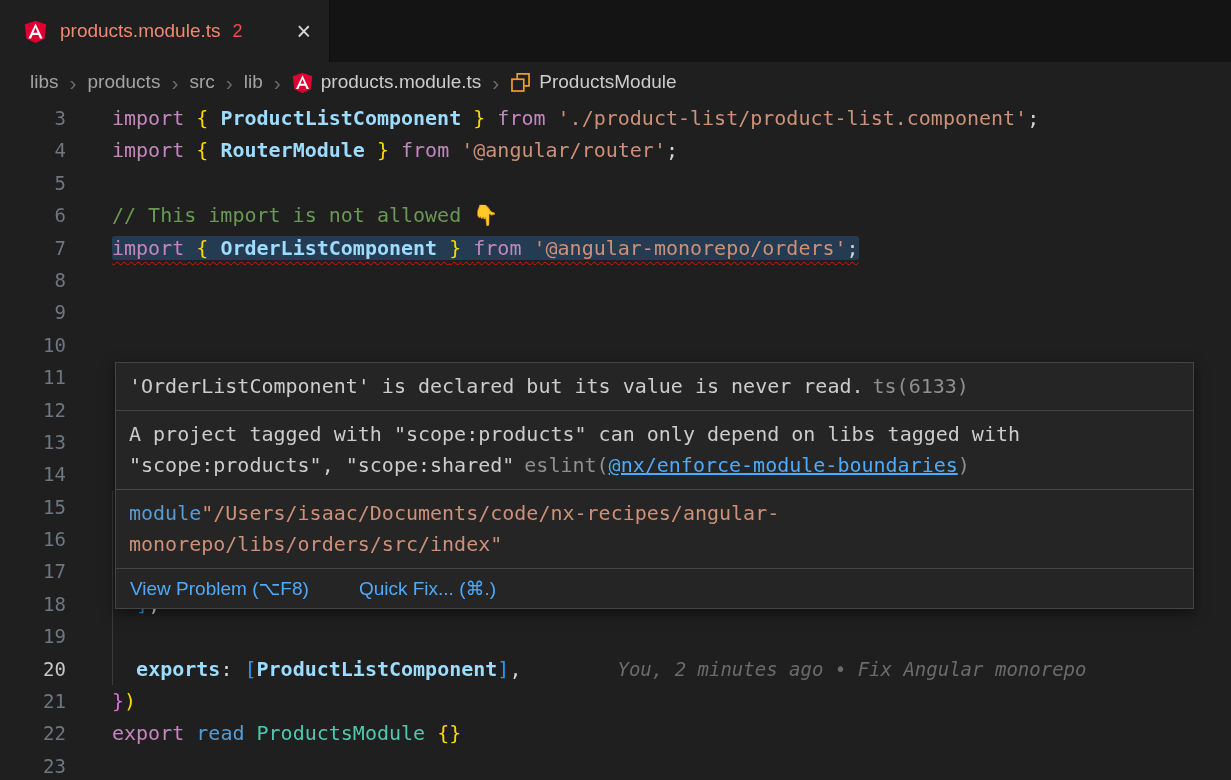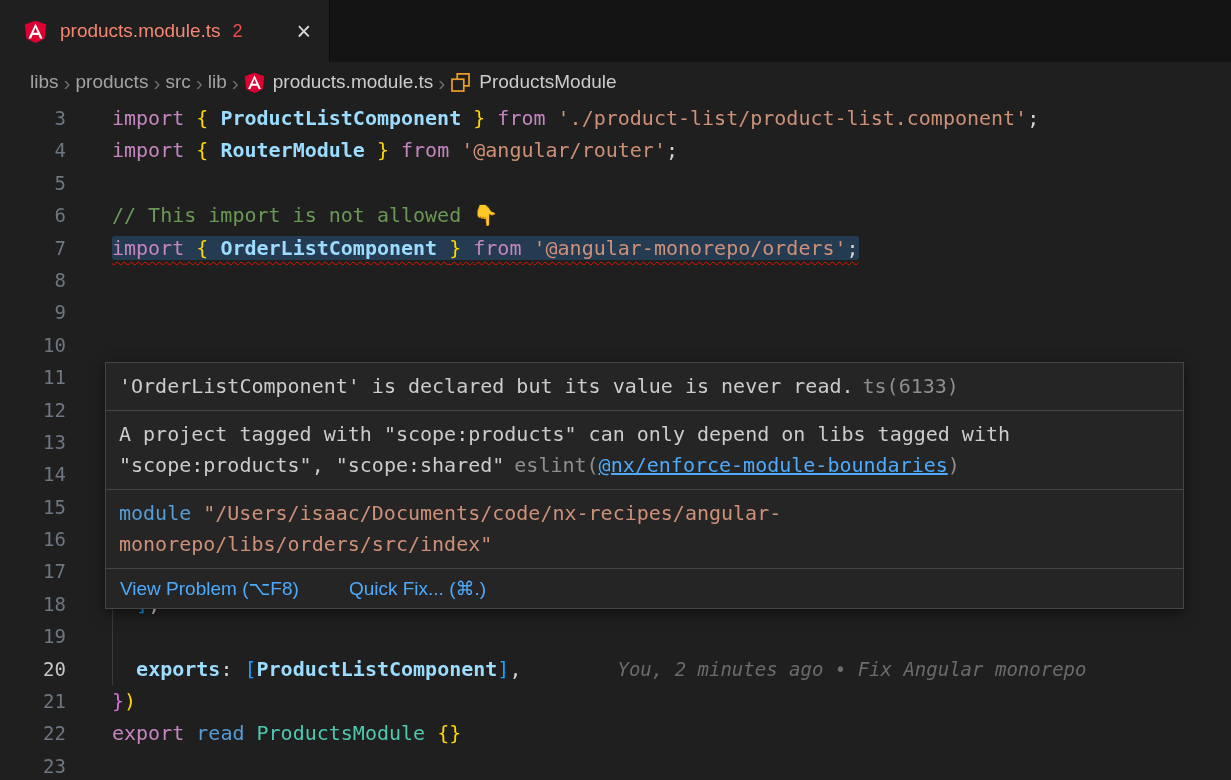--- a/index.html
+++ b/index.html
@@ -11,21 +11,21 @@
   .tabbar { display:flex; height:62px; background:#141414; }
   .tab { display:flex; align-items:center; width:330px; background:#1f1f1f;
          padding:0 18px 0 24px; border-right:1px solid #0d0d0d; cursor:pointer; }
   .tab-icon { width:23px; height:23px; margin-right:13px; display:flex; flex:none; }
   .tab-label { font-size:19px; color:#f48771; }
   .tab-badge { font-size:18px; color:#f14c4c; margin-left:12px; }
   .tab-close { margin-left:auto; color:#d6d6d6; font-size:25px; line-height:1; }
 
   
   .breadcrumb { display:flex; align-items:center; height:40px; padding-left:30px;
-                background:#1f1f1f; font-size:19px; color:#a3a3a3; gap:5px; }
+                background:#1f1f1f; font-size:19px; color:#a3a3a3; gap:11px; }
   .bc-sep { color:#6d6d6d; font-size:21px; line-height:1; }
   .bc-item { display:flex; align-items:center; gap:8px; cursor:pointer; }
   .bc-item.emph { color:#cccccc; }
   .bc-icon { display:flex; width:21px; height:21px; flex:none; }
 
   
   .editor { position:relative; }
   .line { display:flex; height:32.4px; line-height:32.4px;
           font-family:"DejaVu Sans Mono","Liberation Mono",monospace; }
   .gutter-num { flex:0 0 90px; text-align:right; padding-right:24px;
@@ -50,30 +50,30 @@
   .tok-cm  { color:#6A9955; }
   .tok-pn  { color:#D4D4D4; }
   .tok-b1  { color:#FFD700; }
   .tok-b2  { color:#DA70D6; }
   .tok-b3  { color:#179FFF; }
   .tok-cls { color:#4EC9B0; }
   .tok-ws  { }
   .tok-em  { }
 
   
-  .hover { position:absolute; left:105px; top:260px; width:1079px;
+  .hover { position:absolute; left:115px; top:260px; width:1079px;
            background:#252526; border:1px solid #454545; z-index:5;
            box-shadow:0 4px 12px rgba(0,0,0,.5); }
   .hover-section { padding:8px 13px; font-family:"DejaVu Sans Mono","Liberation Mono",monospace;
                    font-size:20px; line-height:31px; color:#cccccc;
                    border-bottom:1px solid #454545; }
   .dim { color:#8f8f8f; }
   .ts-source { margin-left:9px; }
   .hover-link { color:#4daafc; text-decoration:underline; cursor:pointer; }
-  .mod-kw { color:#569CD6; margin-right:12px; }
+  .mod-kw { color:#569CD6; margin-right:0; }
   .line2-msg { margin-right:10px; }
   .hover-actions { display:flex; gap:50px; padding:8px 14px; font-size:19px;
                    font-family:"Liberation Sans",sans-serif; }
   .hover-actions .hover-link { text-decoration:none; }
 </style>
 </head>
 <body>
 
 <div id="app">
 

